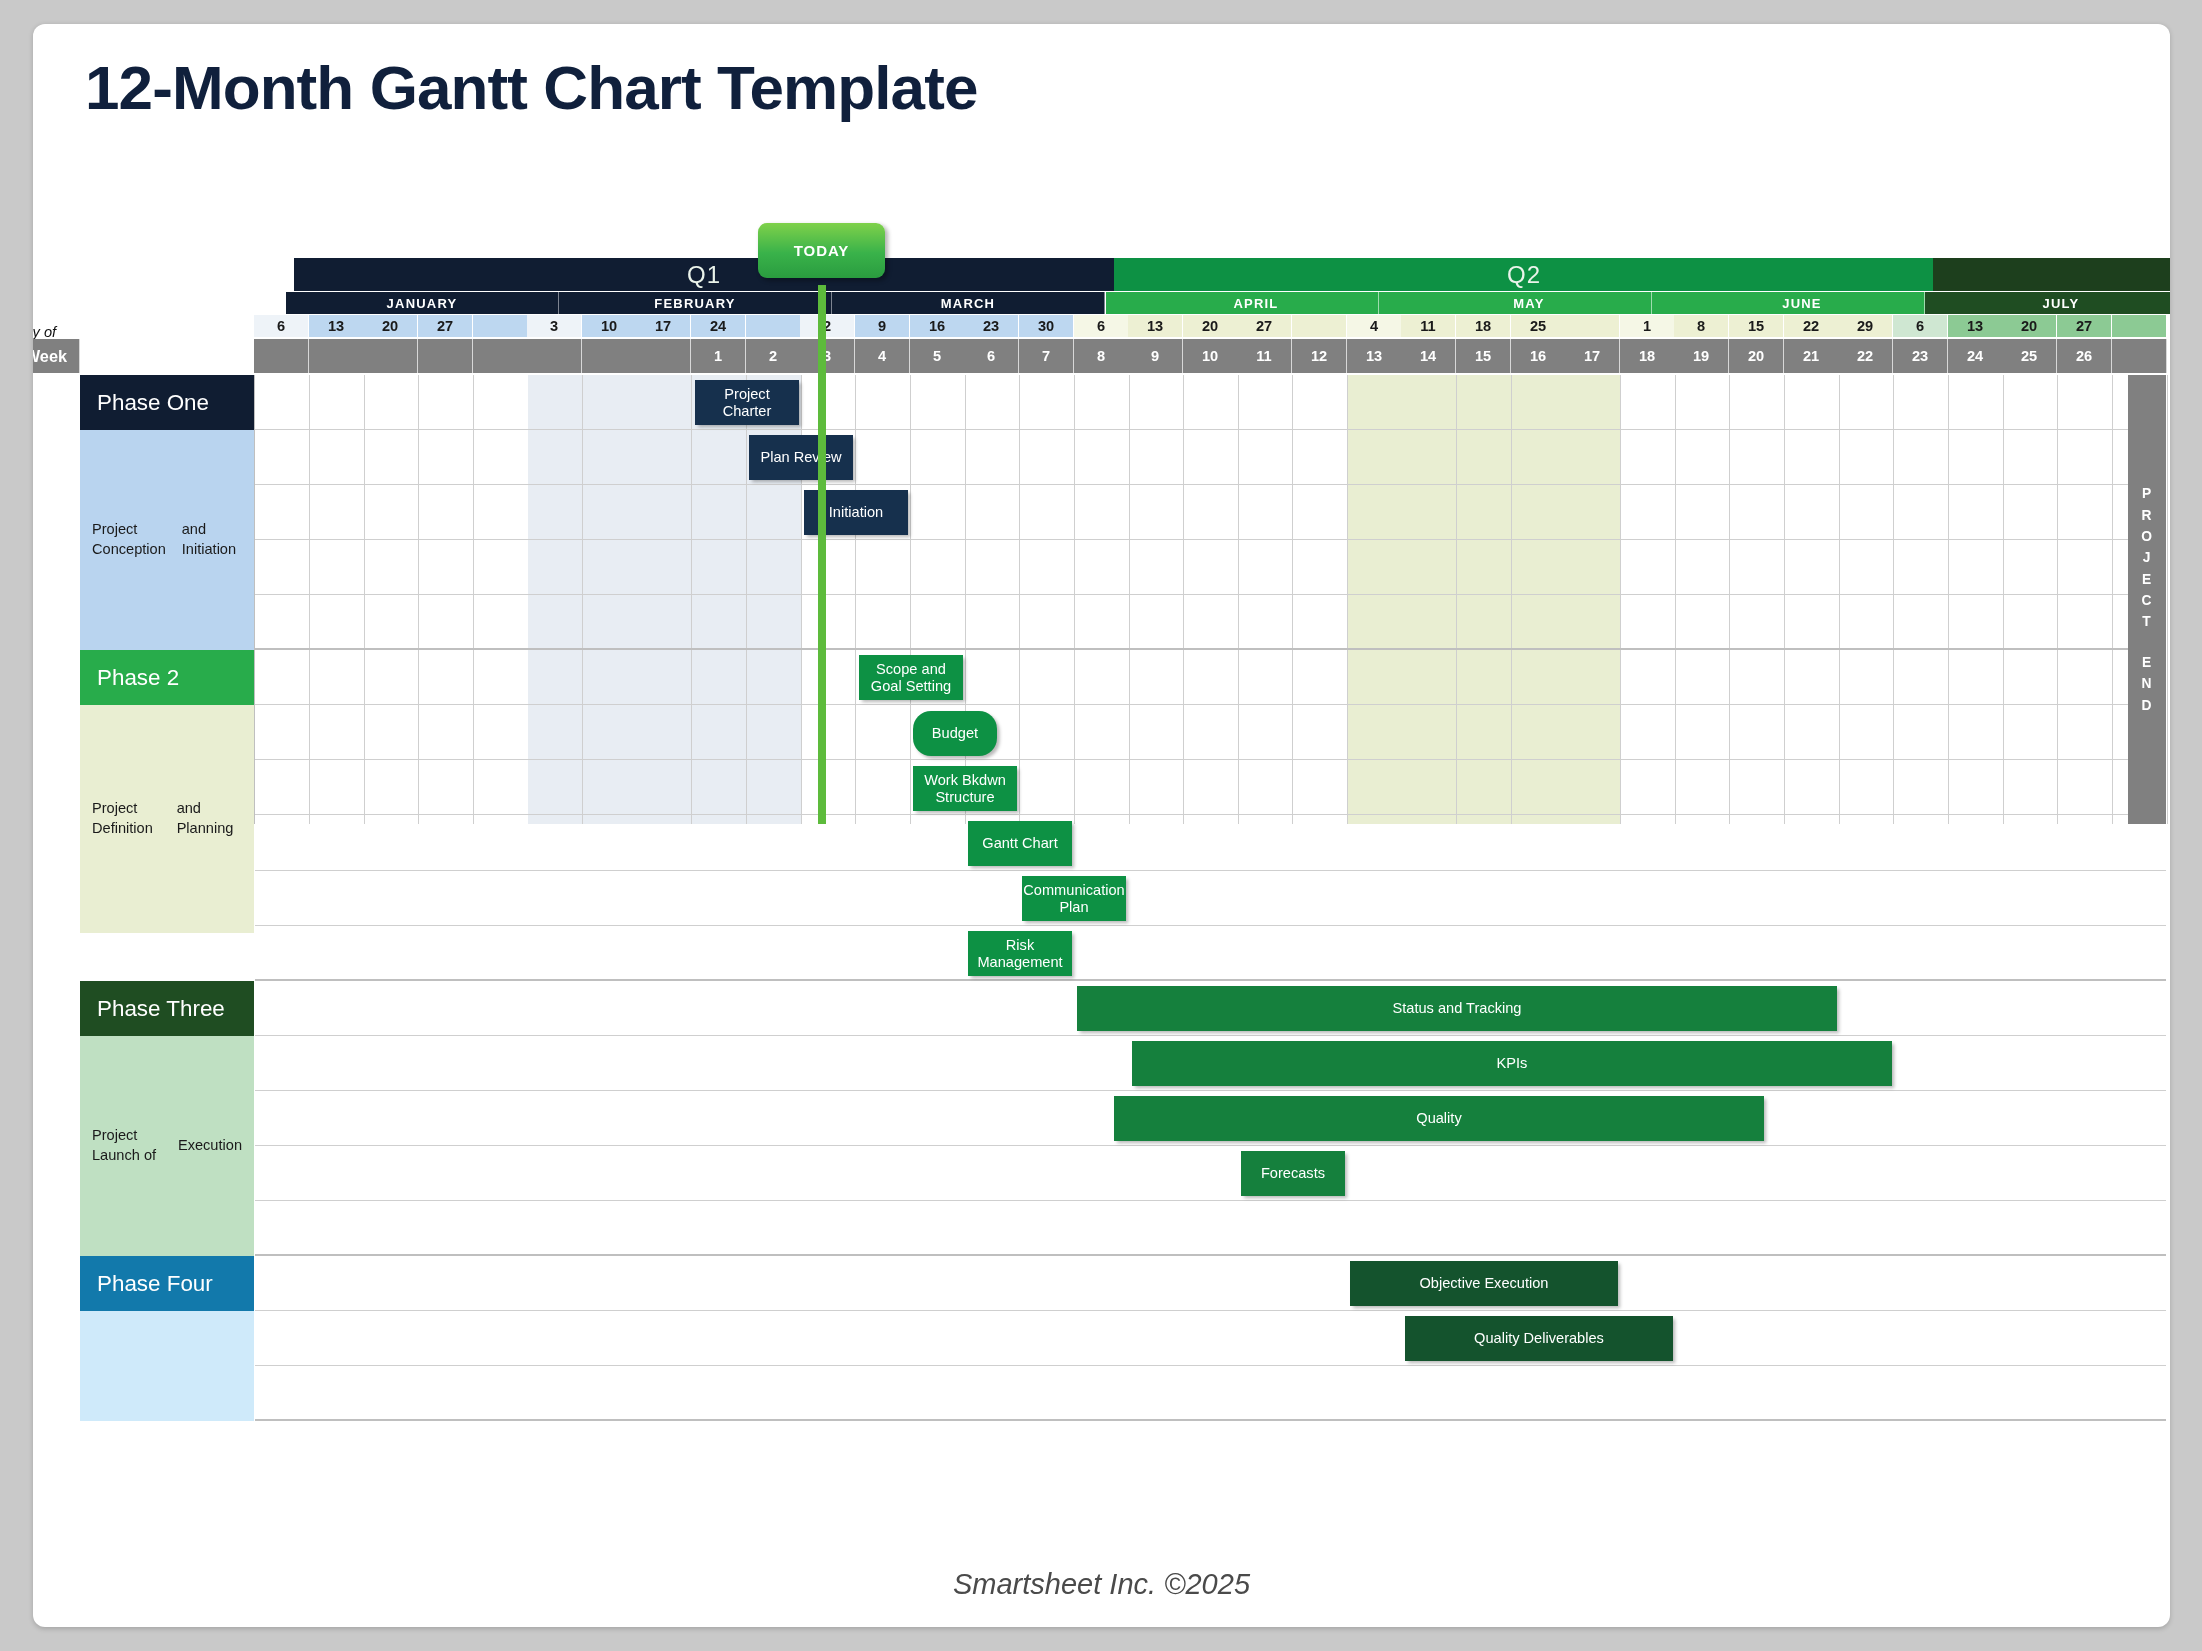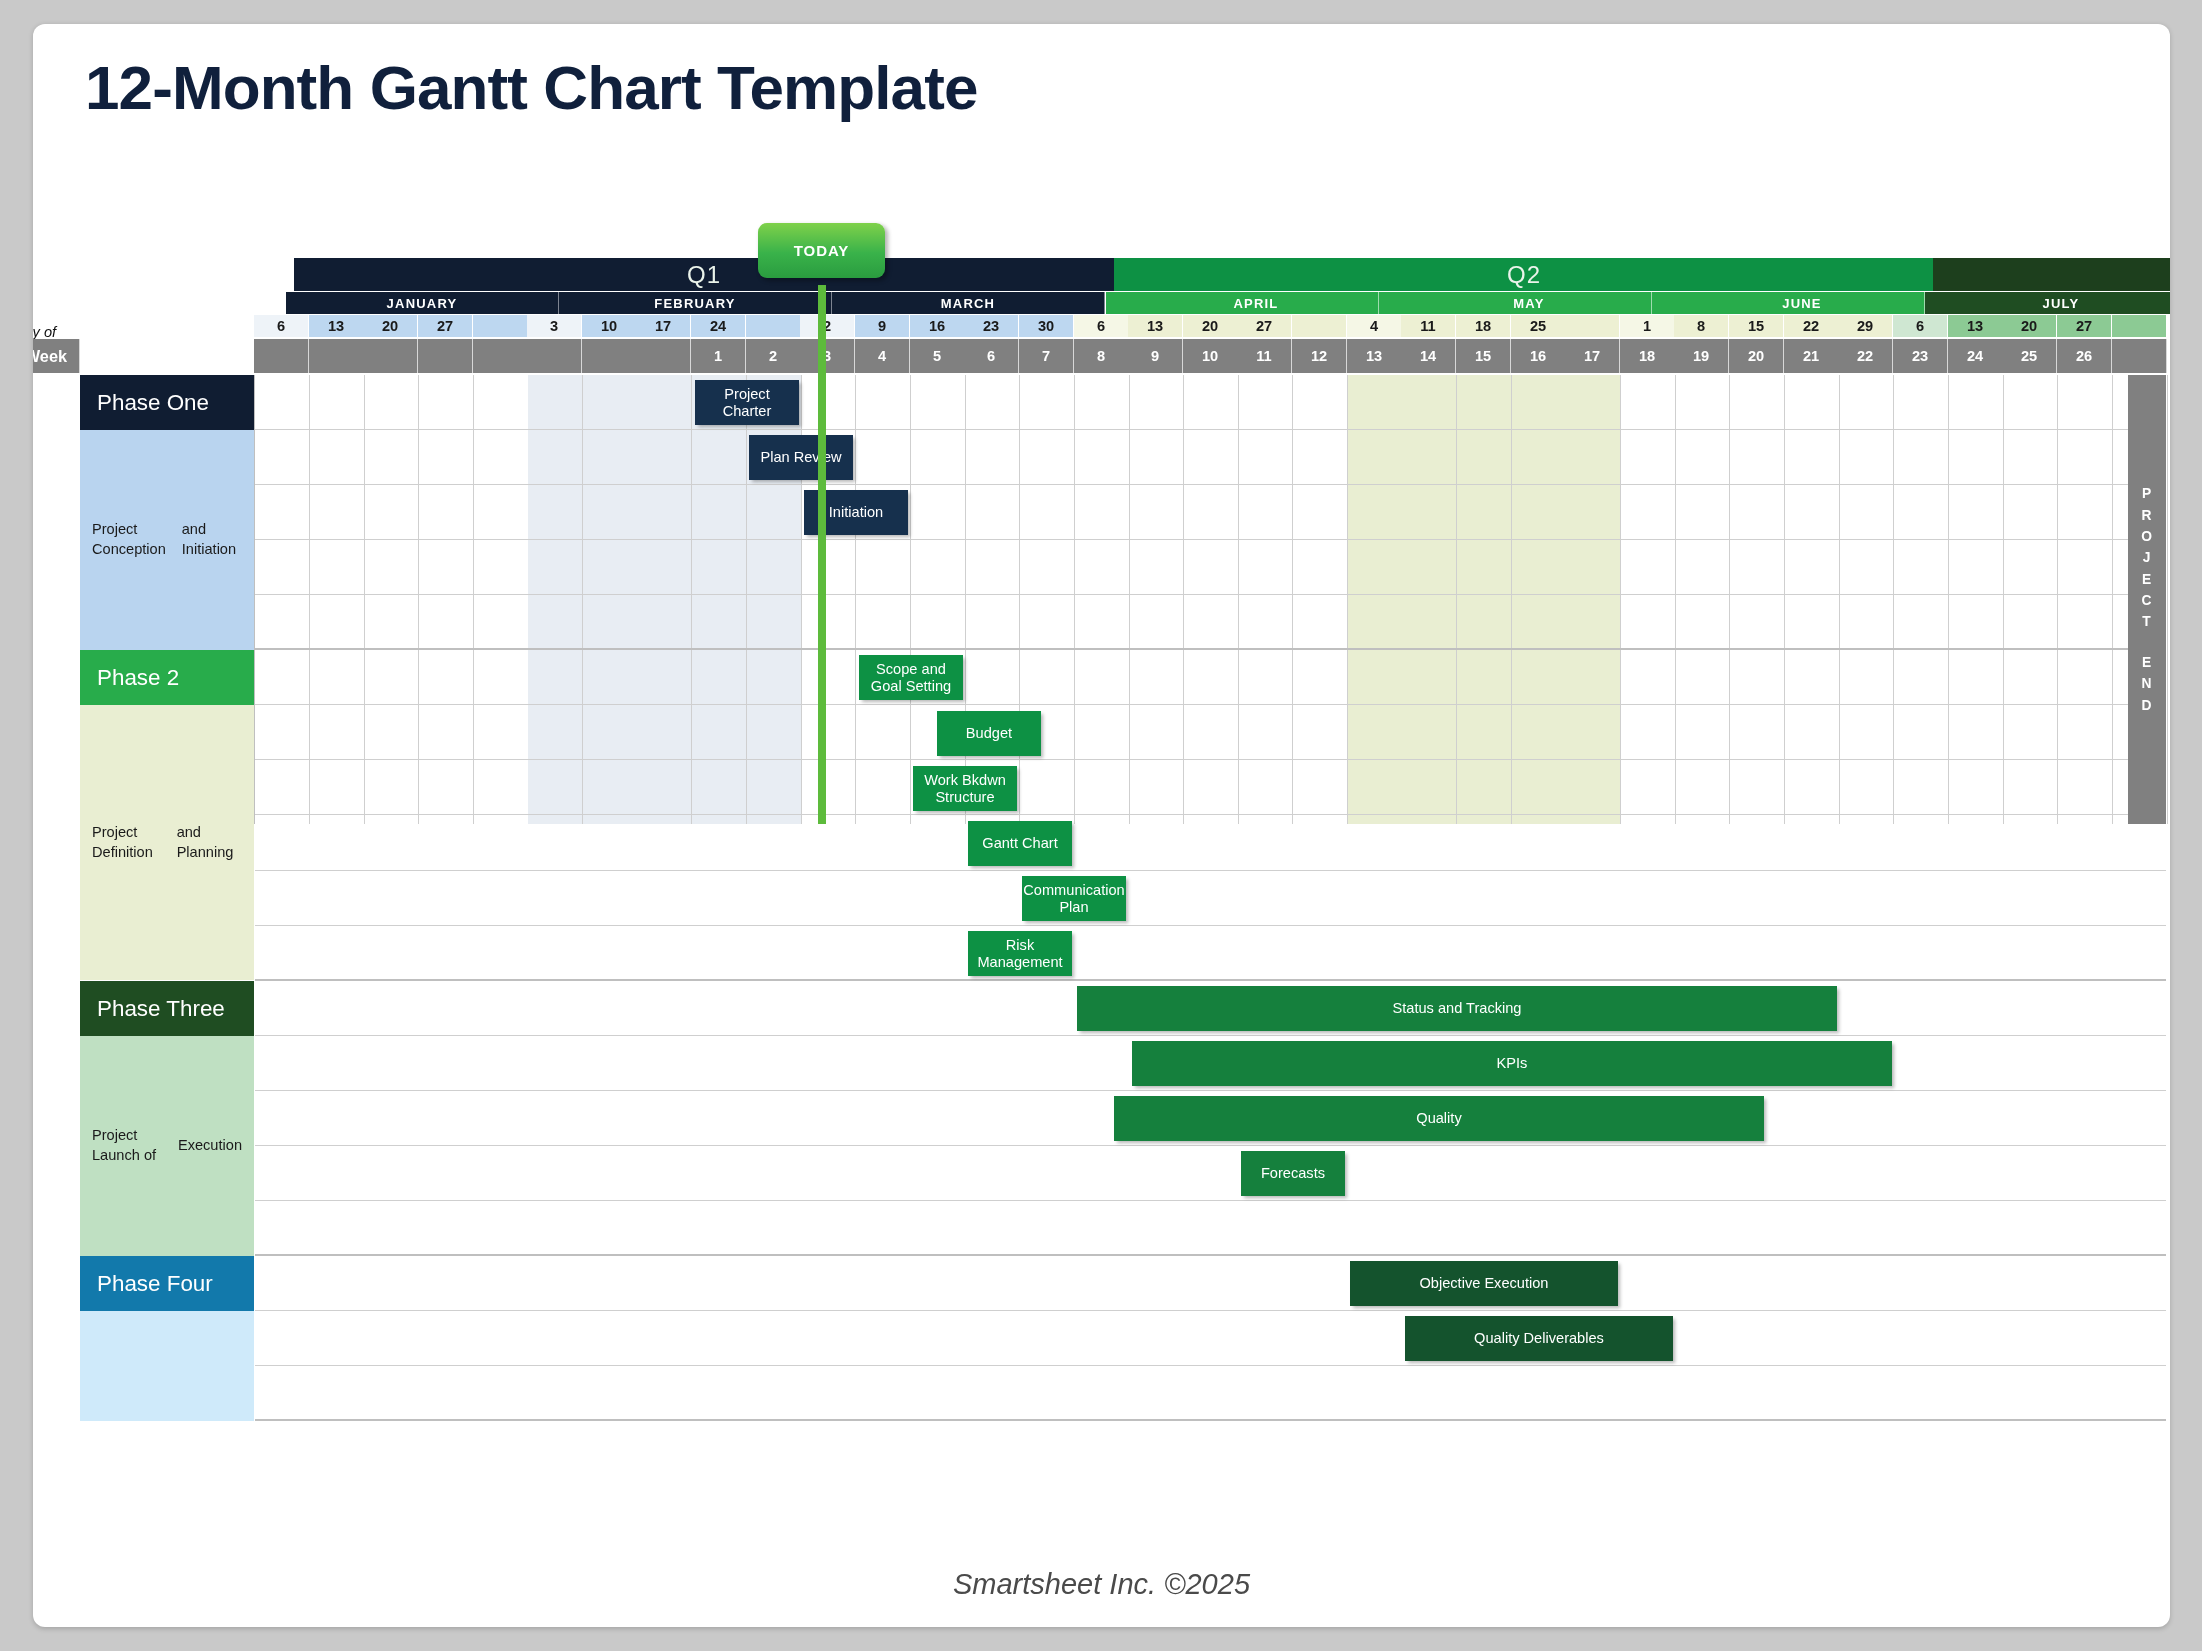--- a/index.html
+++ b/index.html
@@ -177,21 +177,21 @@
           <div>each month ----&gt;</div>
         </div>
       <div id="weeklabel">Week</div>
       <div id="phase-labels">
           <div class="phead ph1h" style="top: 143px; height: 55px;">Phase One</div>
           <div class="pdesc ph1b" style="top: 198px; height: 220px;">
             <div>Project Conception</div>
             <div>and Initiation</div>
           </div>
           <div class="phead ph2h" style="top: 418px; height: 55px;">Phase 2</div>
-          <div class="pdesc ph2b" style="top: 473px; height: 275px;">
+          <div class="pdesc ph2b" style="top: 473px; height: 228px;">
             <div>Project Definition</div>
             <div>and Planning</div>
           </div>
           <div class="phead ph3h" style="top: 749px; height: 55px;">Phase Three</div>
           <div class="pdesc ph3b" style="top: 804px; height: 220px;">
             <div>Project Launch of</div>
             <div>Execution</div>
           </div>
           <div class="phead ph4h" style="top: 1024px; height: 55px;">Phase Four</div>
           <div class="pdesc ph4b" style="top: 1079px; height: 110px;">
@@ -333,21 +333,21 @@
         <div class="bar b-navy" style="left: 440px; width: 104px; top: 5.2px;">Project Charter</div>
         <div class="bar b-navy" style="left: 494px; width: 104px; top: 60px;">Plan Review</div>
         <div class="bar b-navy" style="left: 549px; width: 104px; top: 115px;">Initiation</div>
         <div class="hrow" style="top: 275px; height: 55px;"></div>
         <div class="hrow" style="top: 330px; height: 55px;"></div>
         <div class="hrow" style="top: 385px; height: 55px;"></div>
         <div class="hrow" style="top: 441px; height: 55px;"></div>
         <div class="hrow" style="top: 496px; height: 55px;"></div>
         <div class="hrow thick" style="top: 551px; height: 55px;"></div>
         <div class="bar b-green" style="left: 604px; width: 104px; top: 280px;">Scope and Goal Setting</div>
-        <div class="bar b-green" style="left: 682px; width: 104px; top: 336px;">Budget</div>
+        <div class="bar b-green" style="left: 658px; width: 84px; top: 336px; border-radius: 18px;">Budget</div>
         <div class="bar b-green" style="left: 658px; width: 104px; top: 391px;">Work Bkdwn Structure</div>
         <div class="bar b-green" style="left: 713px; width: 104px; top: 446px;">Gantt Chart</div>
         <div class="bar b-green" style="left: 767px; width: 104px; top: 501px;">Communication Plan</div>
         <div class="bar b-green" style="left: 713px; width: 104px; top: 556px;">Risk Management</div>
         <div class="hrow" style="top: 606px; height: 55px;"></div>
         <div class="hrow" style="top: 661px; height: 55px;"></div>
         <div class="hrow" style="top: 716px; height: 55px;"></div>
         <div class="hrow" style="top: 771px; height: 55px;"></div>
         <div class="hrow thick" style="top: 826px; height: 55px;"></div>
         <div class="bar b-dark" style="left: 822px; width: 760px; top: 611px;">Status  and Tracking</div>

